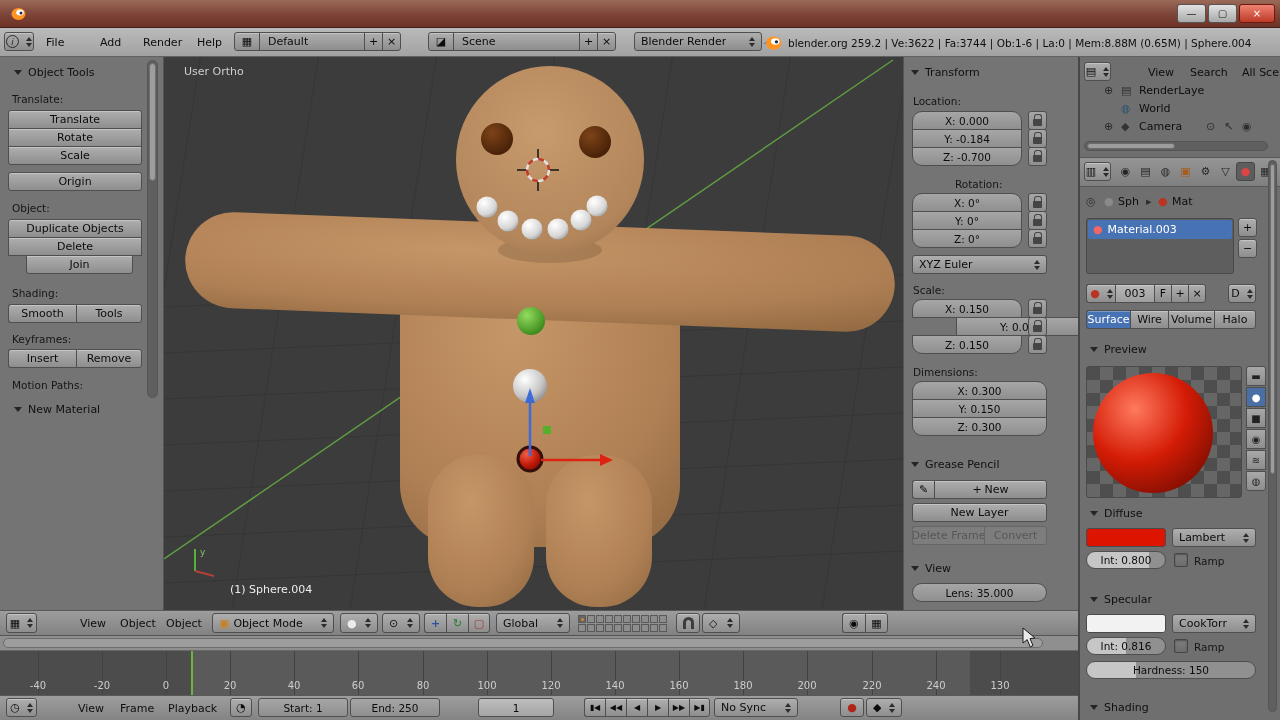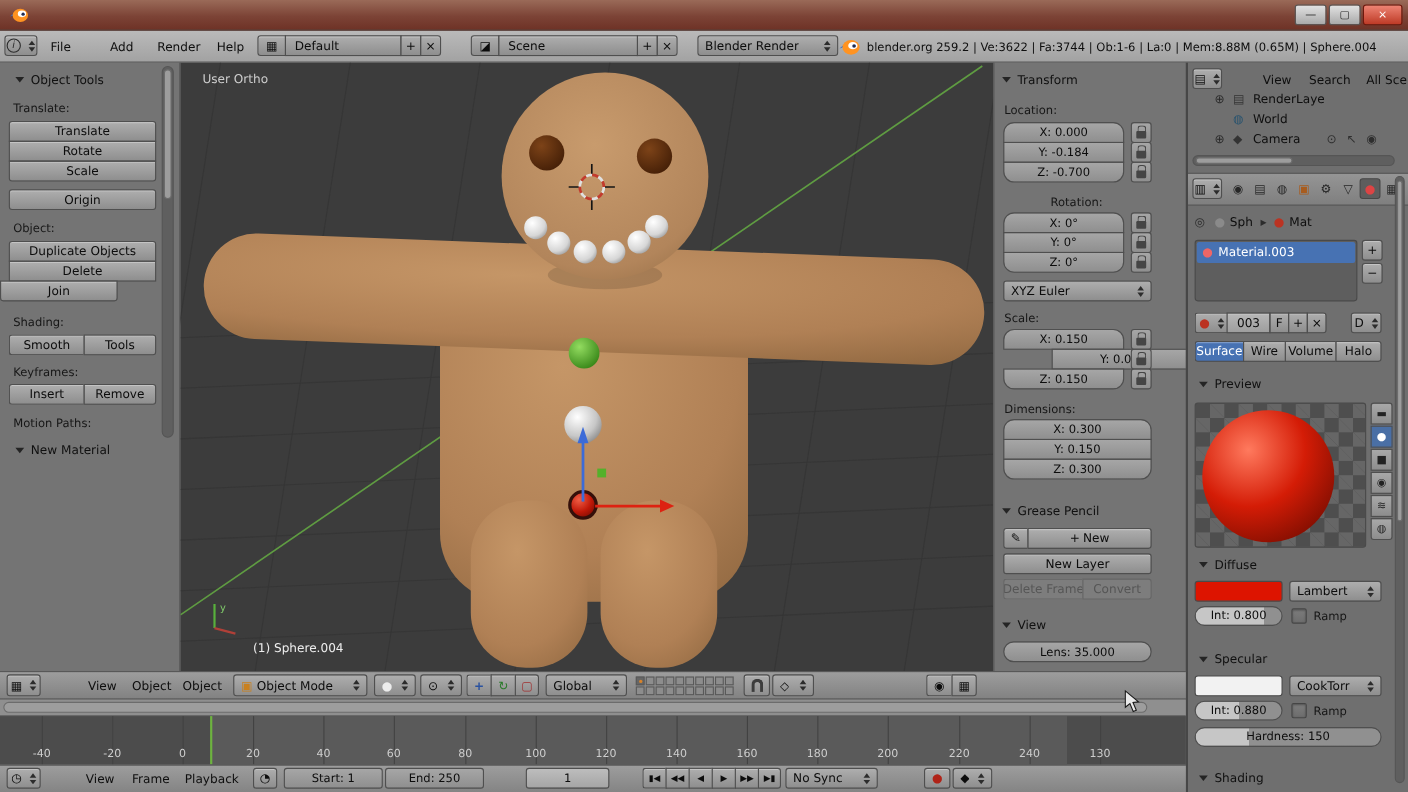--- a/index.html
+++ b/index.html
@@ -128,21 +128,21 @@
     <span>Object Tools</span>
   </div>
   <span class="lbl" style="left:12px;top:93px">Translate:</span>
   <div class="btn" style="left:8px;top:110px;width:134px;border-radius:3px 3px 0 0">Translate</div>
   <div class="btn" style="left:8px;top:128px;width:134px;border-radius:0">Rotate</div>
   <div class="btn" style="left:8px;top:146px;width:134px;border-radius:0 0 3px 3px">Scale</div>
   <div class="btn" style="left:8px;top:172px;width:134px">Origin</div>
   <span class="lbl" style="left:12px;top:202px">Object:</span>
   <div class="btn" style="left:8px;top:219px;width:134px;border-radius:3px 3px 0 0">Duplicate Objects</div>
   <div class="btn" style="left:8px;top:237px;width:134px;border-radius:0">Delete</div>
-  <div class="btn" style="left:0;top:255px;width:107px;border-radius:0 0 3px 3px">Join</div>
+  <div class="btn" style="left:26px;top:255px;width:107px;border-radius:0 0 3px 3px">Join</div>
   <span class="lbl" style="left:12px;top:287px">Shading:</span>
   <div class="btn" style="left:8px;top:304px;width:68px;border-radius:3px 0 0 3px;border-right-width:0">Smooth</div>
   <div class="btn" style="left:76px;top:304px;width:66px;border-radius:0 3px 3px 0">Tools</div>
   <span class="lbl" style="left:12px;top:333px">Keyframes:</span>
   <div class="btn" style="left:8px;top:349px;width:68px;border-radius:3px 0 0 3px;border-right-width:0">Insert</div>
   <div class="btn" style="left:76px;top:349px;width:66px;border-radius:0 3px 3px 0">Remove</div>
   <span class="lbl" style="left:12px;top:379px">Motion Paths:</span>
   <div class="phdr" style="left:14px;top:403px">
     <span class="tri down"></span>
     <span>New Material</span>
@@ -446,21 +446,21 @@
     <span>Specular</span>
   </div>
   <div class="swatch" style="left:1086px;top:614px;width:80px;background:#f2f2f2"></div>
   <div class="dd" style="left:1172px;top:614px;width:84px">
     <span class="lab">CookTorr</span>
     <span class="spin">
         <i class="u"></i>
         <i class="d"></i>
       </span>
   </div>
-  <div class="slider" style="left:1086px;top:637px;width:80px;height:18px;background:linear-gradient(to right,#c6c6c6 0 50%,#909090 50%)">Int: 0.880</div>
+  <div class="slider" style="left:1086px;top:637px;width:80px;height:18px;background:linear-gradient(to right,#c6c6c6 0 50%,#909090 50%)">Int: 0.816</div>
   <div class="checkbox" style="left:1174px;top:639px"></div>
   <span class="lbl" style="left:1194px;top:641px">Ramp</span>
   <div class="slider" style="left:1086px;top:661px;width:170px;height:18px;background:linear-gradient(to right,#c6c6c6 0 29%,#909090 29%)">Hardness: 150</div>
 
   <div class="phdr" style="left:1090px;top:701px">
     <span class="tri down"></span>
     <span>Shading</span>
   </div>
   <div class="sb-track" style="left:1268px;top:160px;width:9px;height:552px">
     <div class="sb-thumb" style="left:1px;top:3px;width:5px;height:310px"></div>

